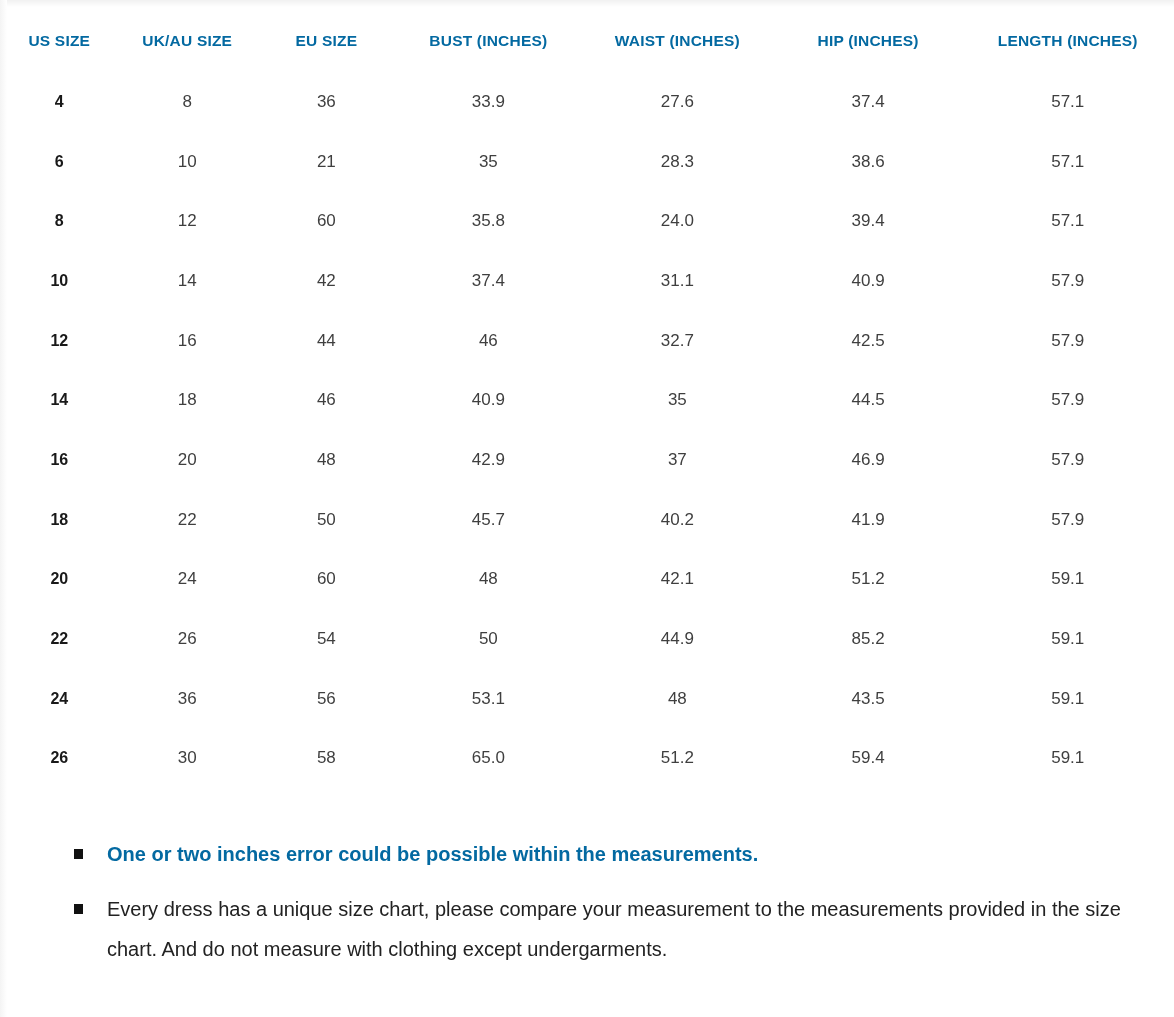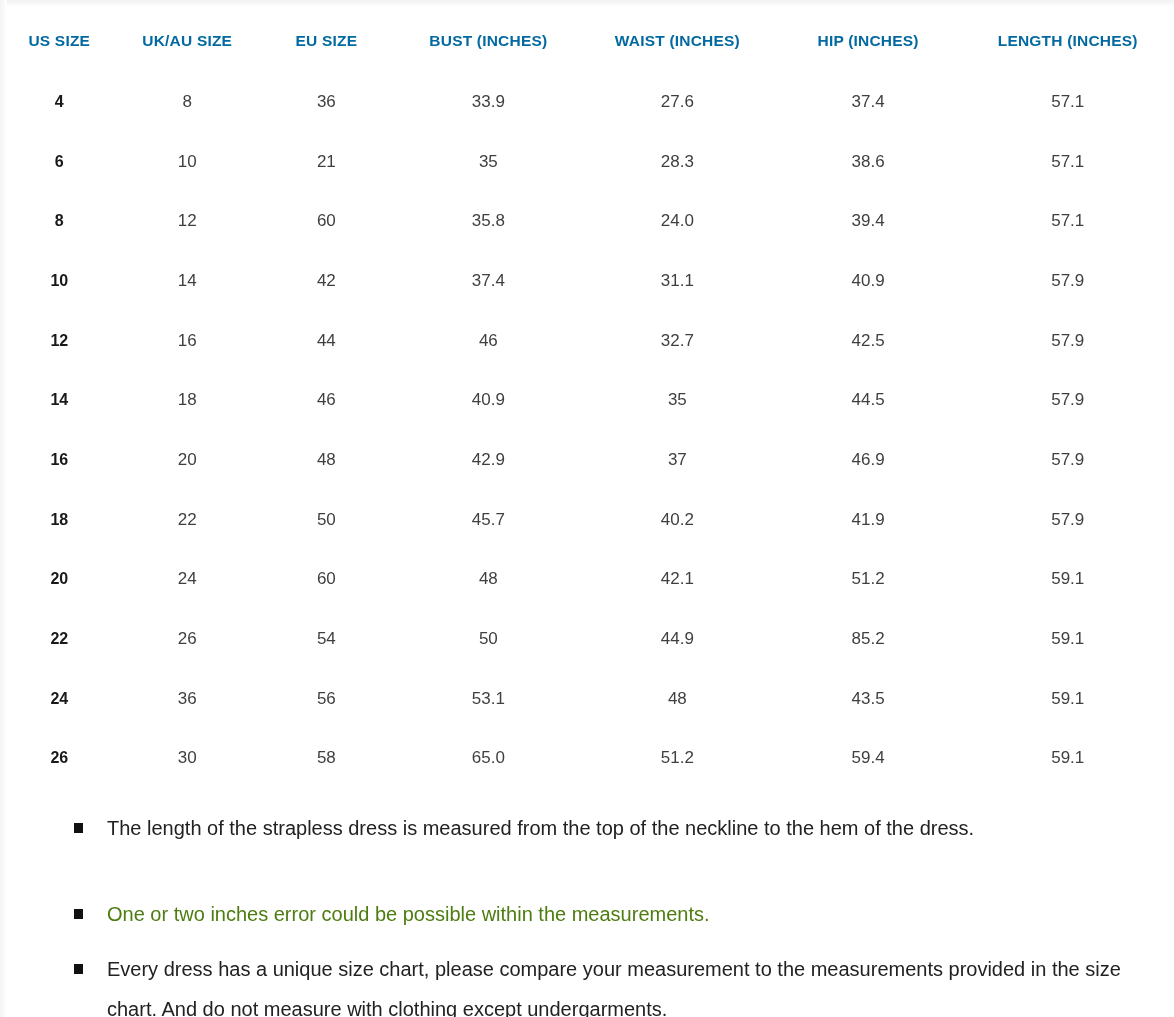--- a/index.html
+++ b/index.html
@@ -71,21 +71,21 @@
     color: #222222;
   }
   .note .bullet {
     position: absolute;
     left: 2px;
     top: 15px;
     width: 9px;
     height: 10px;
     background: #111111;
   }
-  .note.bold { font-weight: 400; color: #4d7c0f; }
+  .note.bold { font-weight: 700; color: #0369a1; }
   .note.gap-large { margin-bottom: 46px; }
   .note.gap-small { margin-bottom: 15px; }
 </style>
 </head>
 <body>
 
 <div class="page">
   <div class="edge-top"></div>
   <div class="edge-left"></div>
 
@@ -216,17 +216,17 @@
           <td>58</td>
           <td>65.0</td>
           <td>51.2</td>
           <td>59.4</td>
           <td>59.1</td>
         </tr>
       </tbody>
   </table>
 
   <ul class="notes">
-      <li class="note gap-large"><span class="bullet"></span><span>The length of the strapless dress is measured from the top of the neckline to the hem of the dress.</span></li>
+      <li class="note gap-large"><span class="bullet"></span></li>
       <li class="note bold gap-small"><span class="bullet"></span><span>One or two inches error could be possible within the measurements.</span></li>
       <li class="note"><span class="bullet"></span><span>Every dress has a unique size chart, please compare your measurement to the measurements provided in the size chart. And do not measure with clothing except undergarments.</span></li>
     </ul>
 </div>
 
 </body></html>

